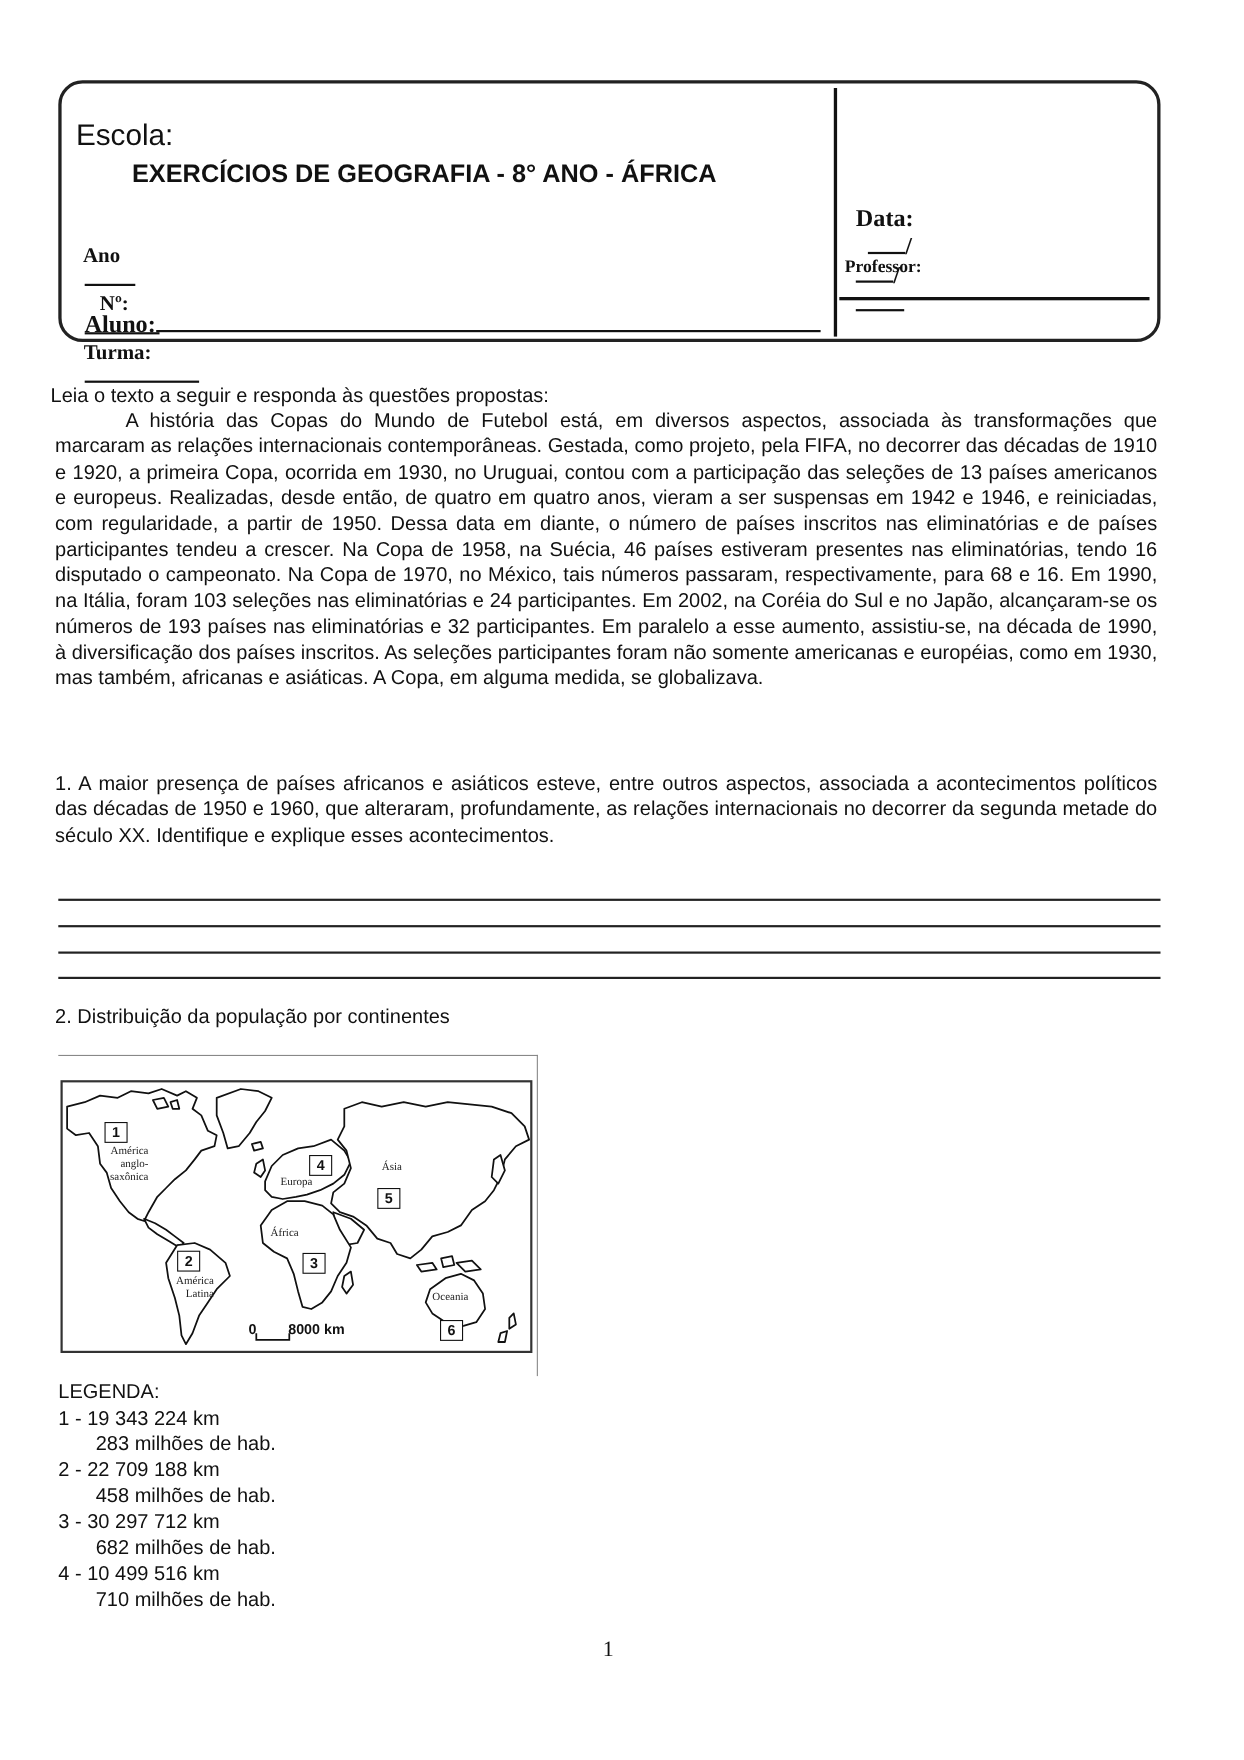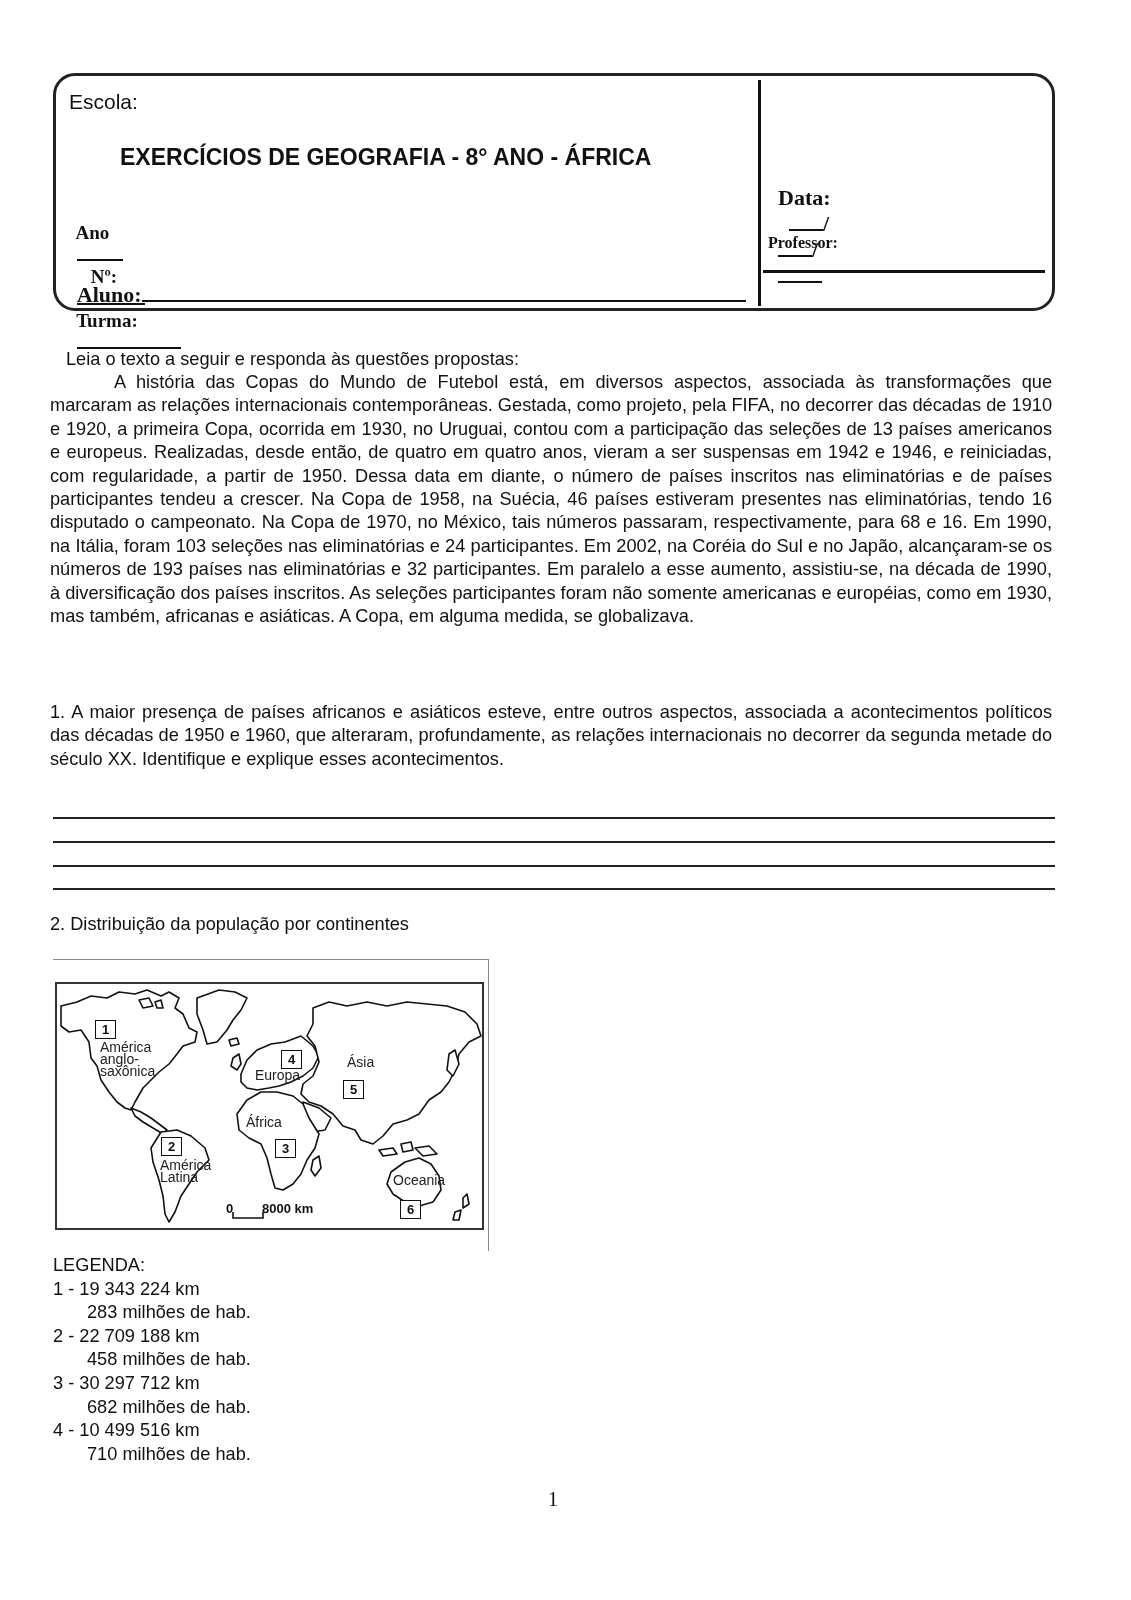--- a/index.html
+++ b/index.html
@@ -7,44 +7,44 @@
   .abs { position: absolute; }
 
   
   .header-box {
     left: 53px; top: 73px; width: 1002px; height: 238px;
     border: 3px solid #222; border-radius: 22px; box-sizing: border-box;
   }
   .header-divider { left: 758px; top: 80px; width: 3px; height: 226px; background: #111; }
   .sans { font-family: "Liberation Sans", sans-serif; }
   .serif { font-family: "Liberation Serif", serif; }
-  .escola { left: 69px; top: 90px; font-size: 21px; text-align: right; }
+  .escola { left: 69px; top: 108px; font-size: 27px; text-align: right; }
   .title { left: 120px; top: 144px; font-size: 23px; font-weight: bold; }
   .ano-row { left: 67px; top: 200px; font-size: 19px; font-weight: bold; white-space: pre; }
   .aluno-row { left: 67px; top: 256px; font-size: 22px; font-weight: bold; white-space: pre; }
   .data-row { left: 767px; top: 159px; font-size: 22px; font-weight: bold; white-space: pre; }
   .prof-row { left: 768px; top: 222px; font-size: 16px; font-weight: bold; margin-top: 12px; }
   .prof-line { left: 763px; top: 270px; width: 282px; height: 3px; background: #111; }
   .blank { display: inline-block; border-bottom: 2px solid #111; height: 1px; vertical-align: baseline; }
 
   
   .para { font-family: "Liberation Sans", sans-serif; font-size: 18.2px; line-height: 23.4px; left: 50px; width: 1002px; text-align: justify; }
-  .intro { top: 348px; left: 66px; }
+  .intro { top: 348px; left: 46px; }
   .text-block { top: 371px; }
   .text-block p { margin: 0; text-indent: 64px; }
   .q1 { top: 701px; }
   .answer-line { left: 53px; width: 1002px; height: 2px; background: #222; }
   .q2 { top: 913px; }
 
   
   .map-frame-top { left: 53px; top: 959px; width: 436px; height: 1px; background: #888; }
   .map-frame-right { left: 488px; top: 959px; width: 1px; height: 292px; background: #888; }
   .map-box { left: 55px; top: 982px; width: 429px; height: 248px; border: 2px solid #333; box-sizing: border-box; background: #fff; overflow: hidden; }
   .map-box svg { position: absolute; left: 0; top: 0; }
-  .map-label { position: absolute; font-family: Liberation Sans, sans-serif; font-size: 14px; color: #222; line-height: 12px; }
+  .map-label { position: absolute; font-family: Liberation Serif, serif; font-size: 10px; color: #222; line-height: 12px; text-align: right; }
   .map-num { position: absolute; border: 1.5px solid #111; background: #fff; font-family: "Liberation Sans", sans-serif; font-weight: bold; font-size: 13px; width: 19px; height: 17px; line-height: 17px; text-align: center; }
   .scale-text { position: absolute; font-family: "Liberation Sans", sans-serif; font-weight: bold; font-size: 13px; }
 
   
   .legend { left: 53px; top: 1254px; font-family: "Liberation Sans", sans-serif; font-size: 18.2px; line-height: 23.6px; }
   .legend .indent { padding-left: 34px; text-align: right; }
 
   .page-num { left: 548px; top: 1488px; font-family: "Liberation Serif", serif; font-size: 20px; }
 </style>
 </head>

